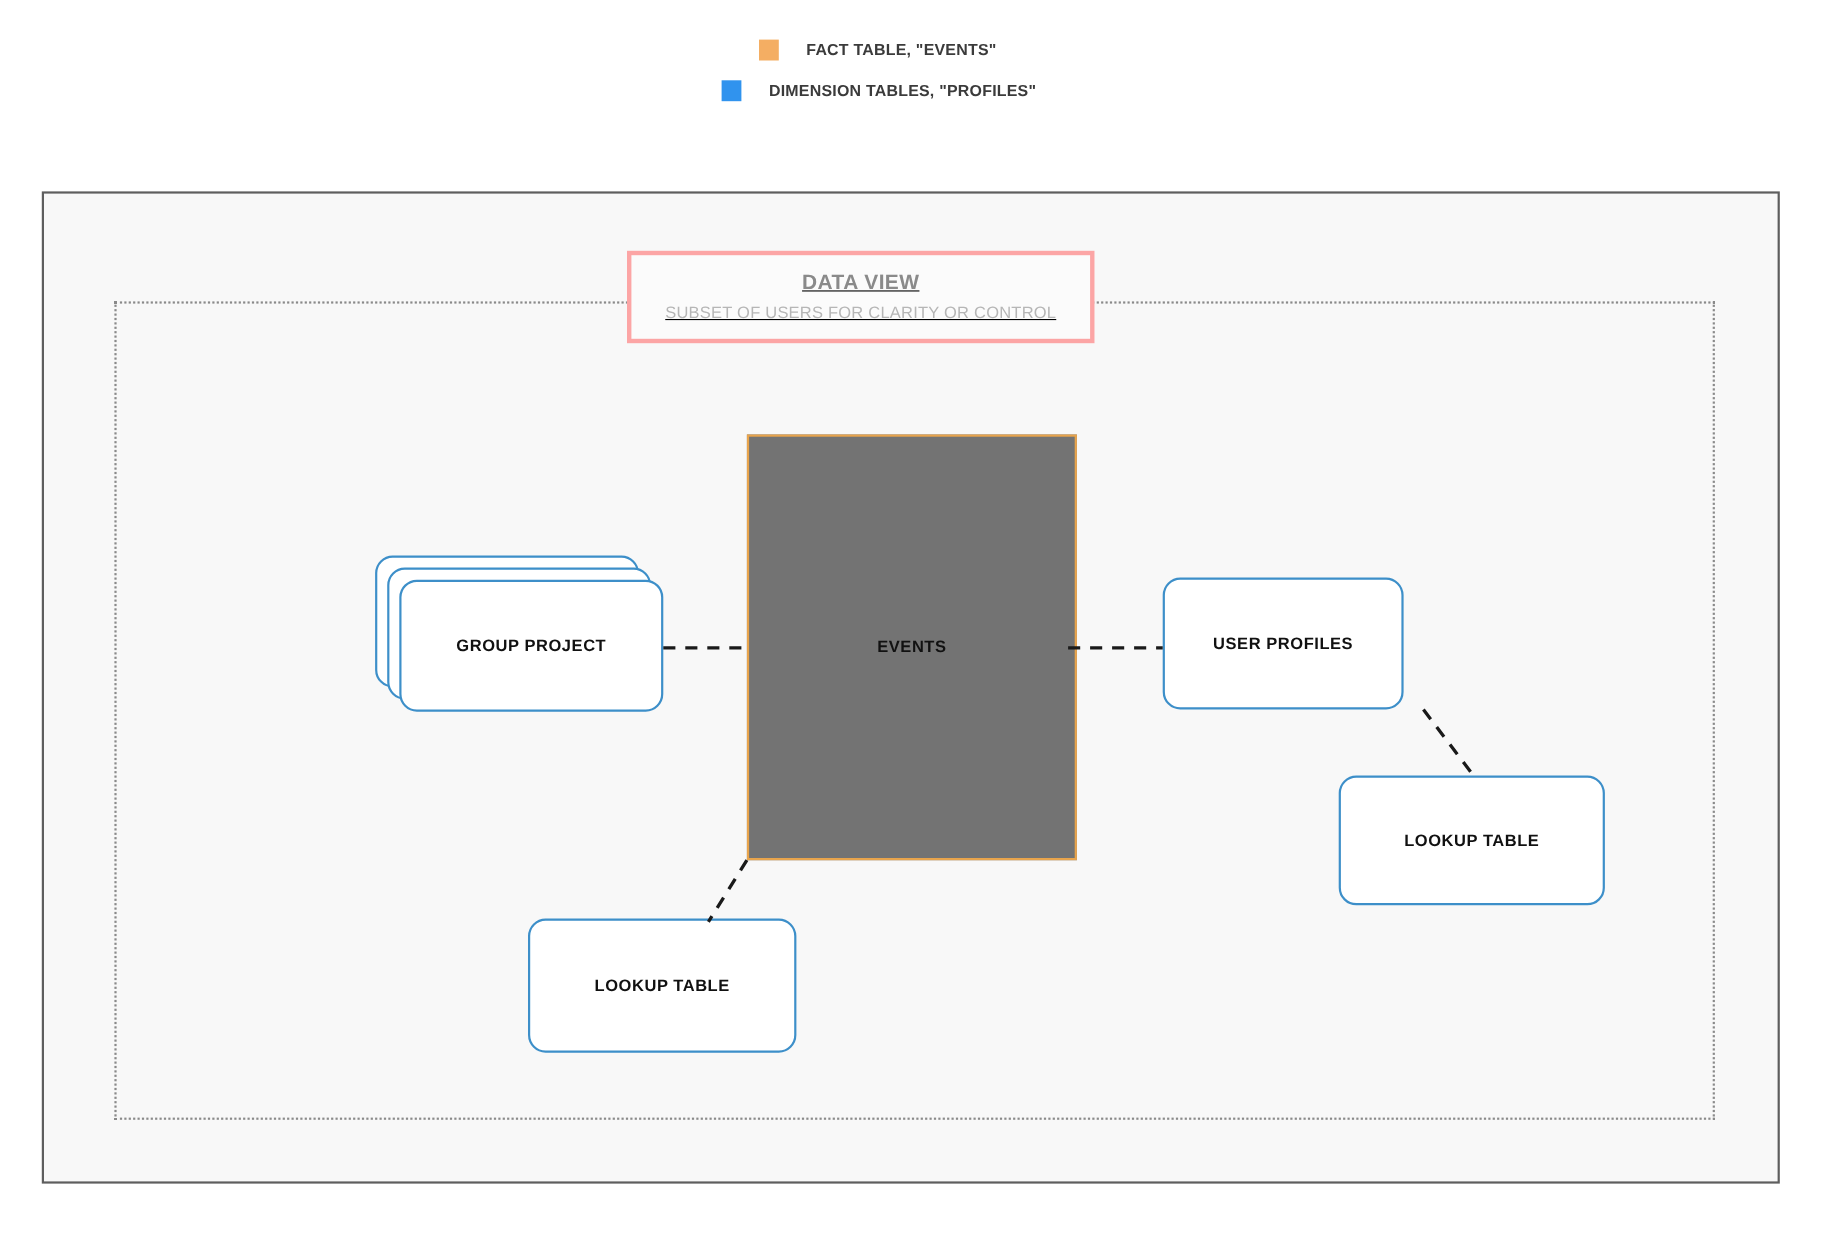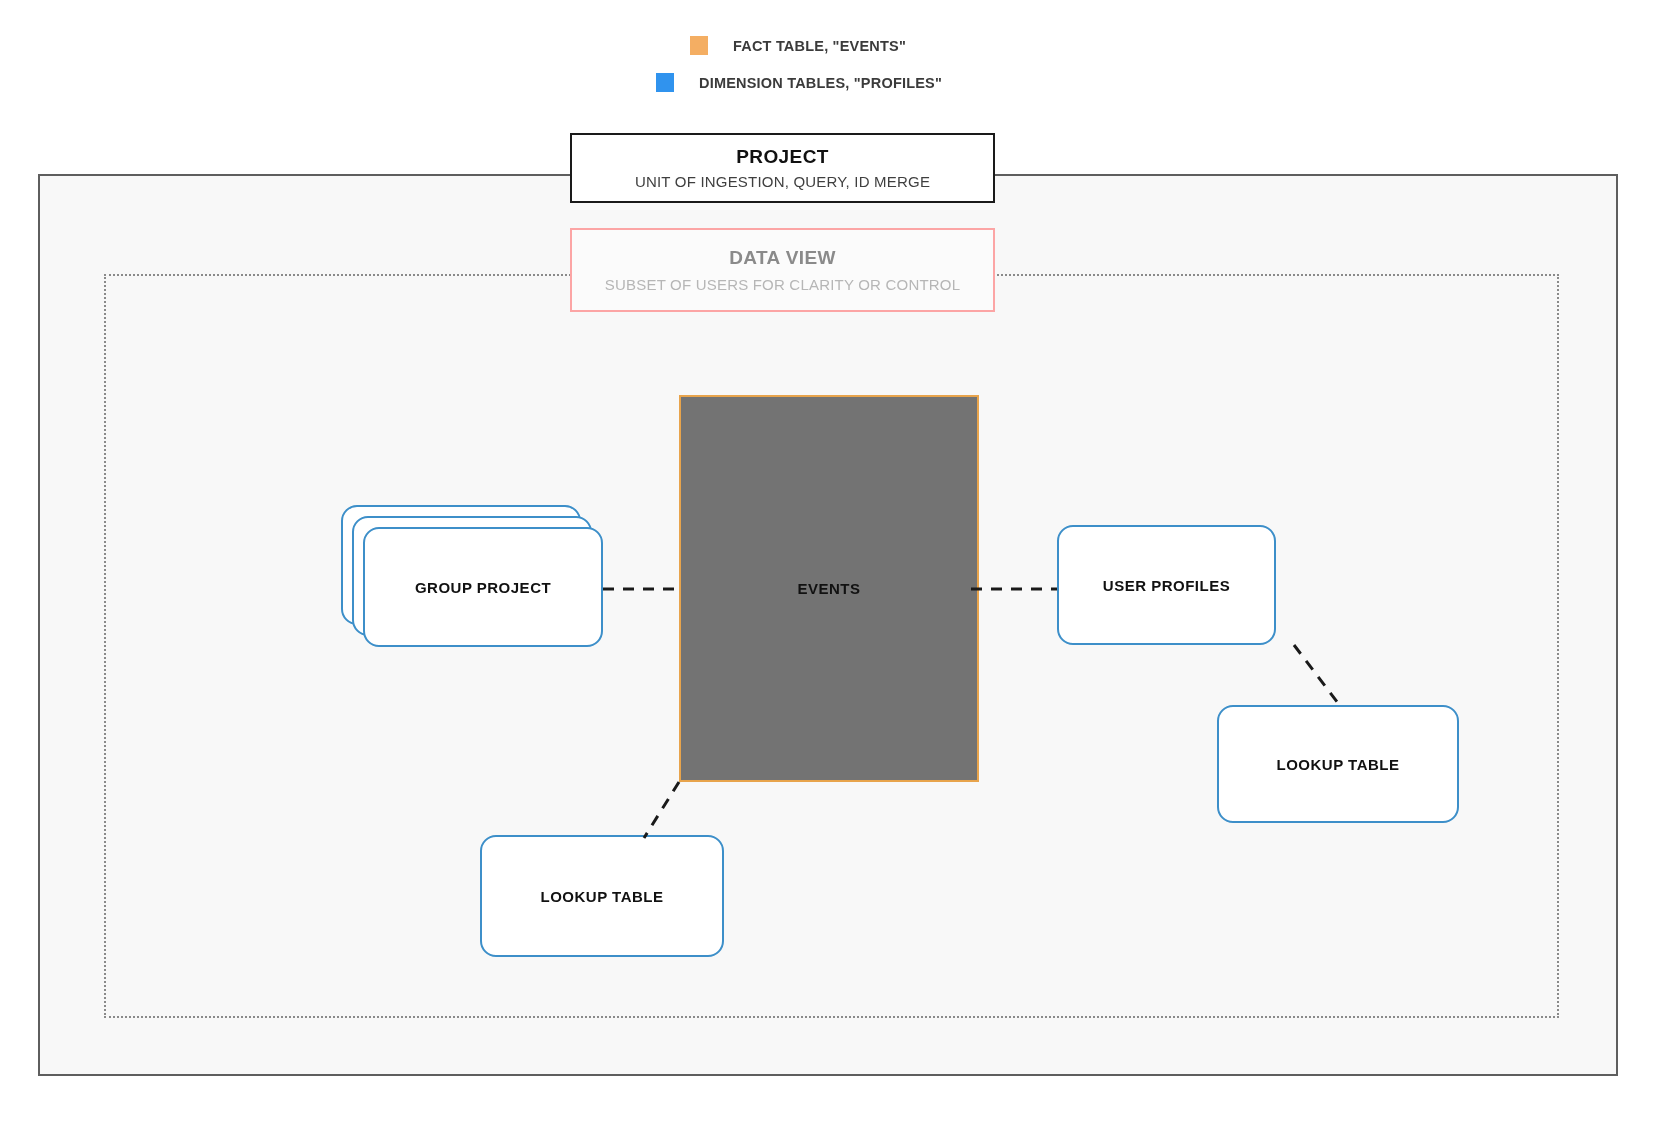--- a/index.html
+++ b/index.html
@@ -95,25 +95,26 @@
   }
 
   
   .dataview-box {
     position: absolute;
     left: 570px;
     top: 228px;
     width: 425px;
     height: 84px;
     background: #fbfbfb;
-    border: 2px solid #fca5a5;
+    border: 4px solid #fca5a5;
     display: flex;
     flex-direction: column;
     align-items: center;
     justify-content: center;
+    text-decoration: underline;
   }
   .dataview-title {
     font-size: 19px;
     font-weight: bold;
     color: #8a8a8a;
     letter-spacing: 0.4px;
     line-height: 1.6;
   }
   .dataview-sub {
     font-size: 15px;
@@ -230,18 +231,14 @@
 
   <div class="card lookup-left">
     <span class="card-label">LOOKUP TABLE</span>
   </div>
 
   <div class="dataview-box">
     <span class="dataview-title">DATA VIEW</span>
     <span class="dataview-sub">SUBSET OF USERS FOR CLARITY OR CONTROL</span>
   </div>
 
-  <div class="project-box">
-    <span class="project-title">PROJECT</span>
-    <span class="project-sub">UNIT OF INGESTION, QUERY, ID MERGE</span>
-  </div>
 
 </div>
 
 </body></html>

